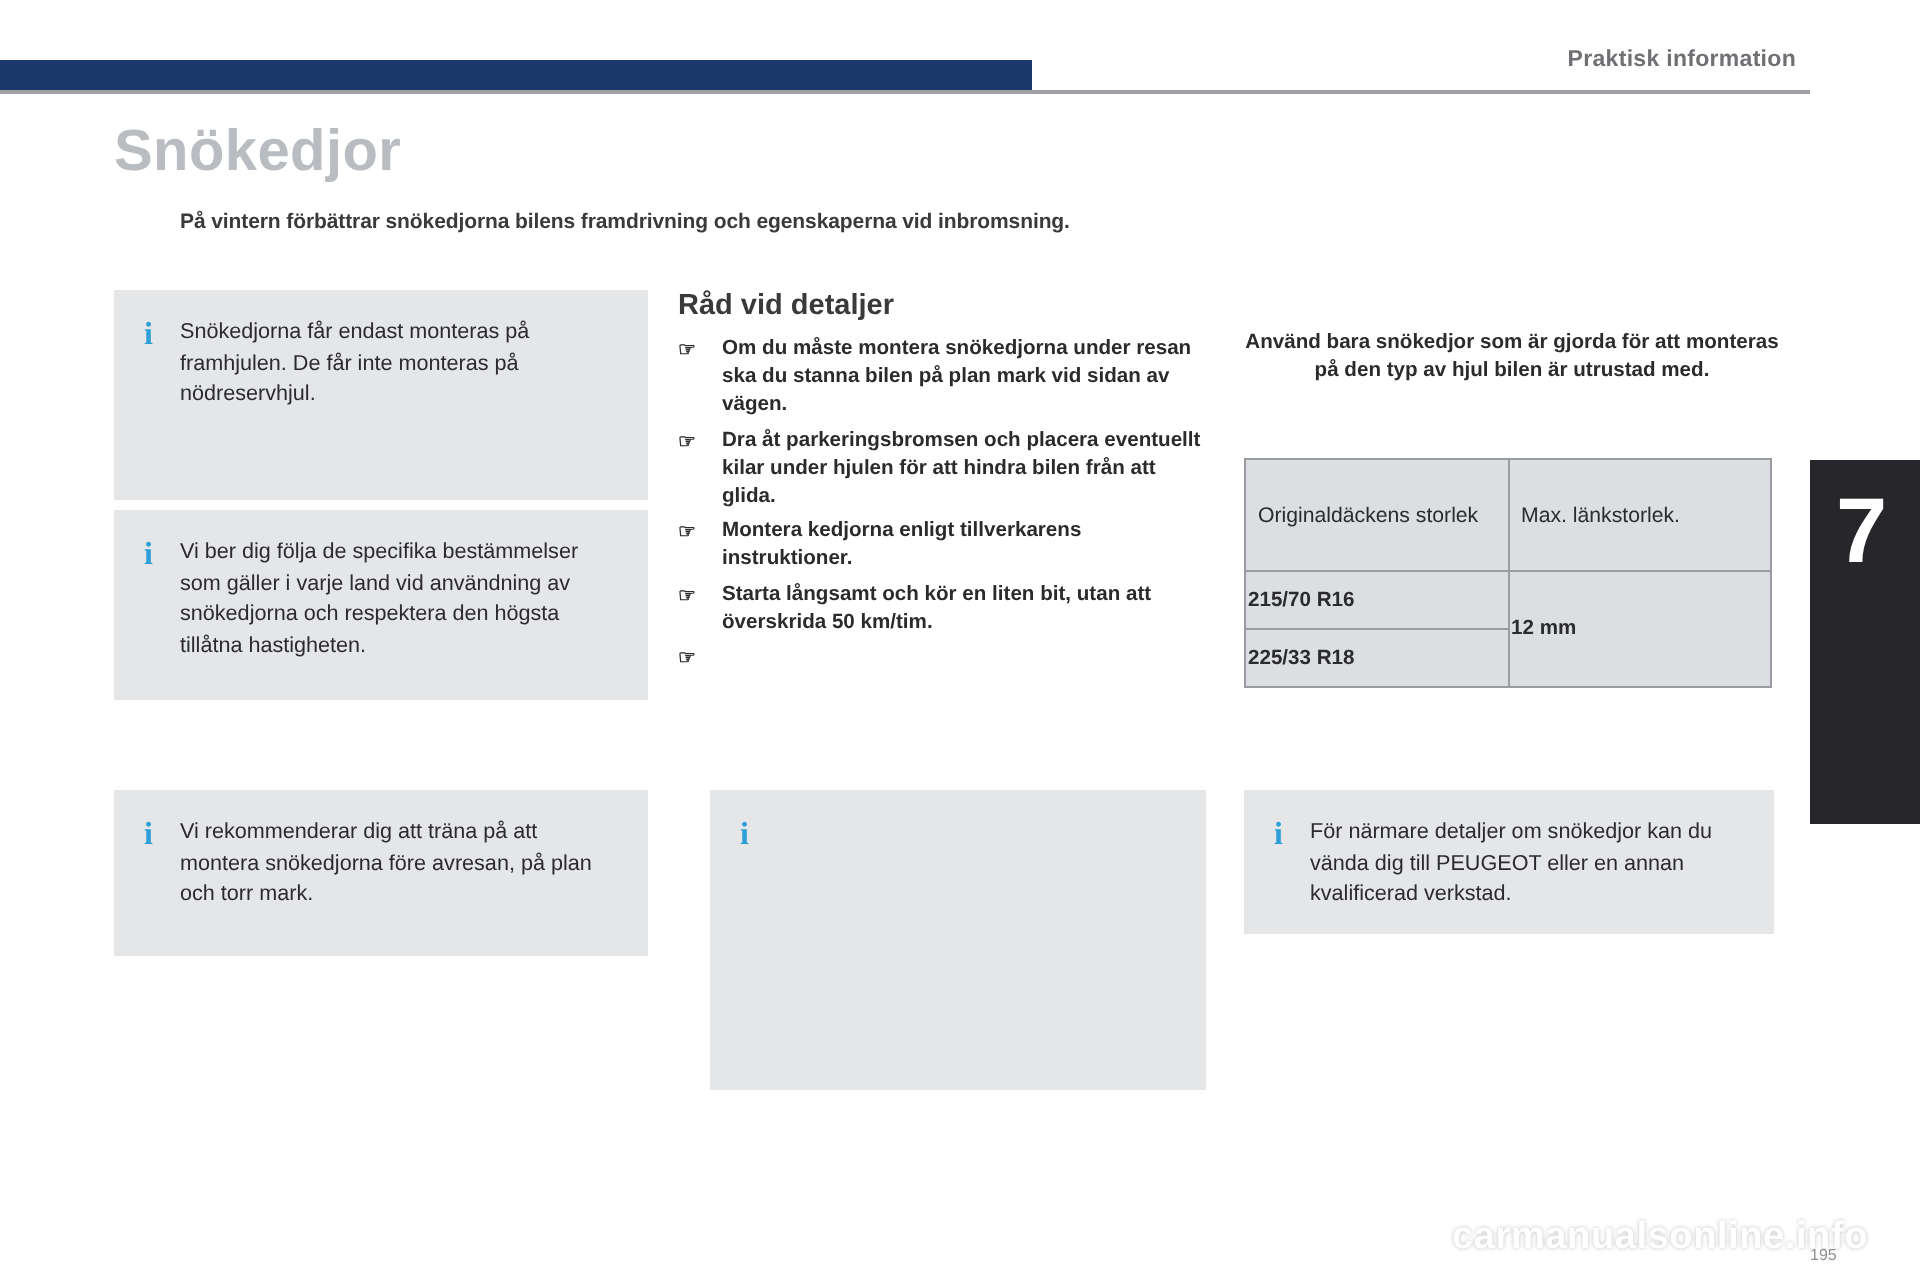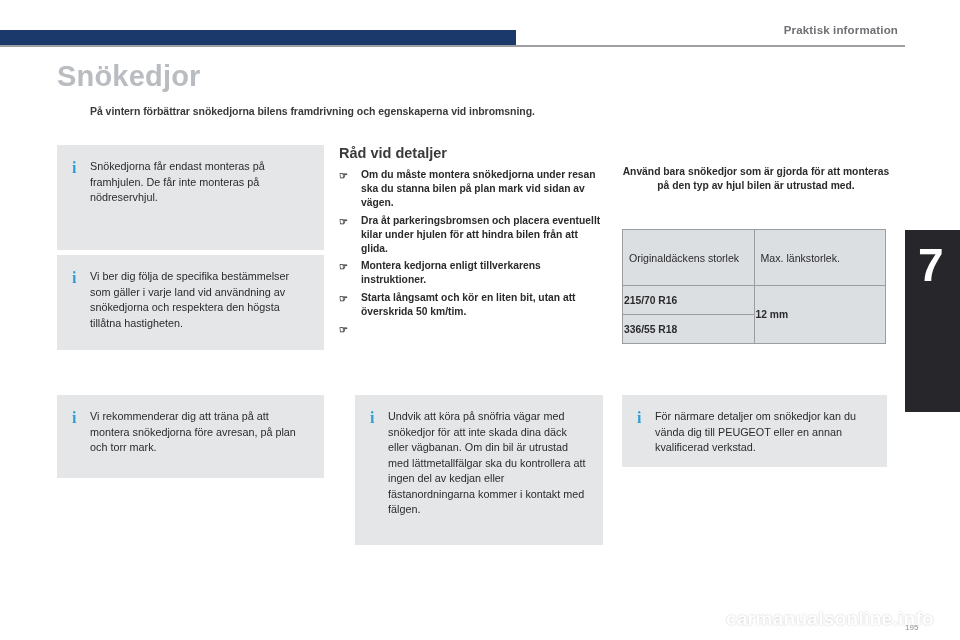--- a/index.html
+++ b/index.html
@@ -300,39 +300,38 @@
     <span class="arrow">☞</span>
     <span>Starta långsamt och kör en liten bit, utan att överskrida 50 km/tim.</span>
   </li>
   <li>
     <span class="arrow">☞</span>
   </li>
 </ul>
 
 <div class="note" style="left:355px; top:395px; width:248px; height:150px;">
   <span class="i-icon">i</span>
-  <div class="note-text">Undvik att köra på snöfria vägar med snökedjor för att inte skada dina däck eller vägbanan. Om din bil är utrustad med lättmetallfälgar ska du kontrollera att ingen del av kedjan eller fästanordningarna kommer i kontakt med fälgen.</div>
 </div>
 
 <div class="right-intro">Använd bara snökedjor som är gjorda för att monteras på den typ av hjul bilen är utrustad med.</div>
 
 <table class="size-table">
   <thead>
     <tr>
       <th class="col-a">Originaldäckens storlek</th>
       <th class="col-b">Max. länkstorlek.</th>
     </tr>
   </thead>
   <tbody>
     <tr>
       <td>215/70 R16</td>
       <td rowspan="2">12 mm</td>
     </tr>
     <tr>
-      <td>336/55 R18</td>
+      <td>225/33 R18</td>
     </tr>
   </tbody>
 </table>
 
 <div class="note" style="left:622px; top:395px; width:265px; height:72px;">
   <span class="i-icon">i</span>
   <div class="note-text">För närmare detaljer om snökedjor kan du vända dig till PEUGEOT eller en annan kvalificerad verkstad.</div>
 </div>
 
 <div class="footer-page">195</div>

